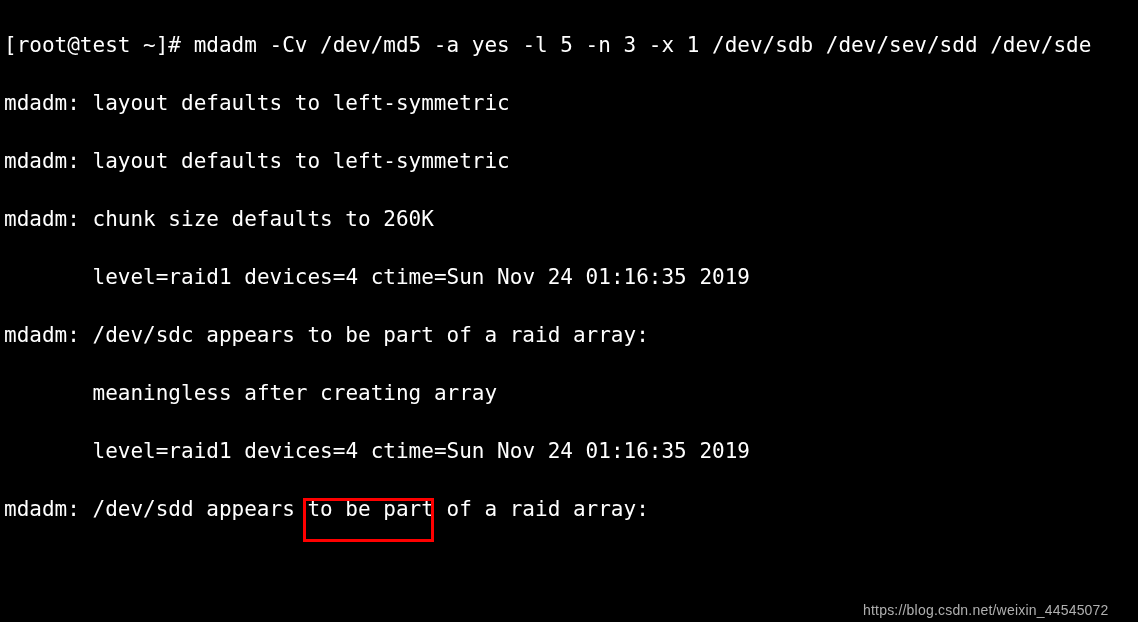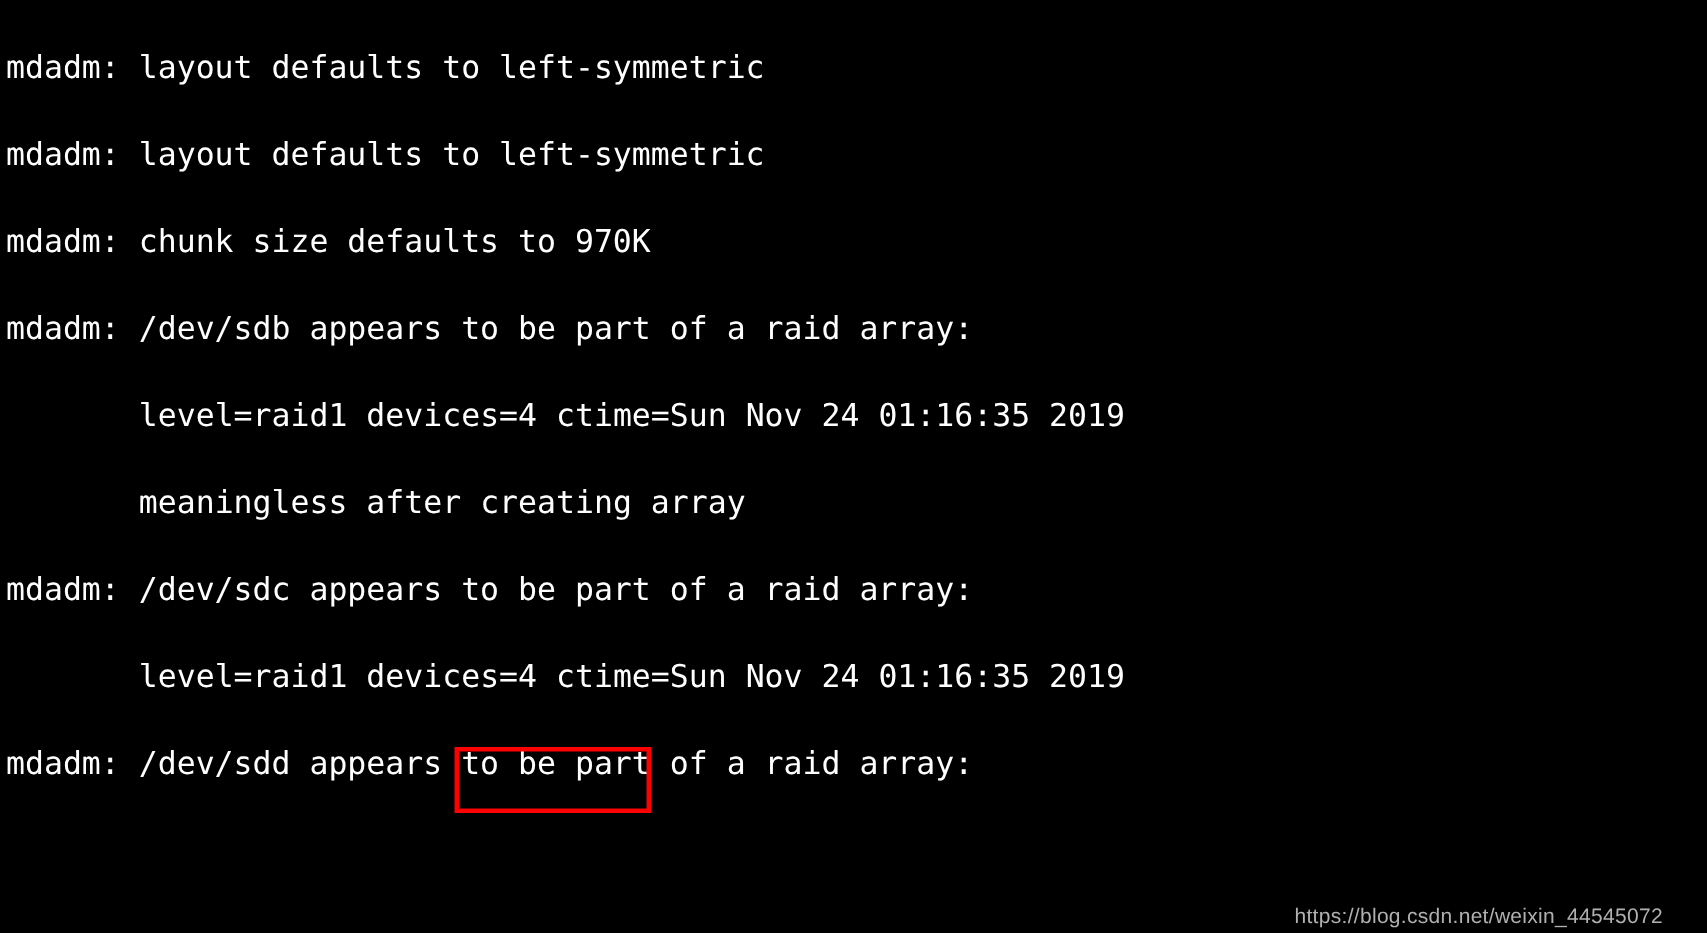--- a/index.html
+++ b/index.html
@@ -37,27 +37,27 @@
     font-family: Arial, sans-serif;
     font-size: 14px;
     letter-spacing: 0.2px;
     z-index: 20;
   }
 </style>
 </head>
 <body>
 
 <div class="terminal">
+<span class="line"><span>[root@test ~]# </span><span>mdadm -Cv /dev/md5 -a yes -l 5 -n 3 -x 1 /dev/sdb /dev/sev/sdd /dev/sde</span></span>
 <span class="line">mdadm: layout defaults to left-symmetric</span>
 <span class="line">mdadm: layout defaults to left-symmetric</span>
-<span class="line">mdadm: chunk size defaults to 970K</span>
-<span class="line">mdadm: /dev/sdb appears to be part of a raid array:</span>
+<span class="line">mdadm: chunk size defaults to 260K</span>
 <span class="line">       level=raid1 devices=4 ctime=Sun Nov 24 01:16:35 2019</span>
+<span class="line">mdadm: /dev/sdc appears to be part of a raid array:</span>
 <span class="line">       meaningless after creating array</span>
-<span class="line">mdadm: /dev/sdc appears to be part of a raid array:</span>
 <span class="line">       level=raid1 devices=4 ctime=Sun Nov 24 01:16:35 2019</span>
 <span class="line">mdadm: /dev/sdd appears to be part of a raid array:</span>
 
 
 
 
 
 
 
 

